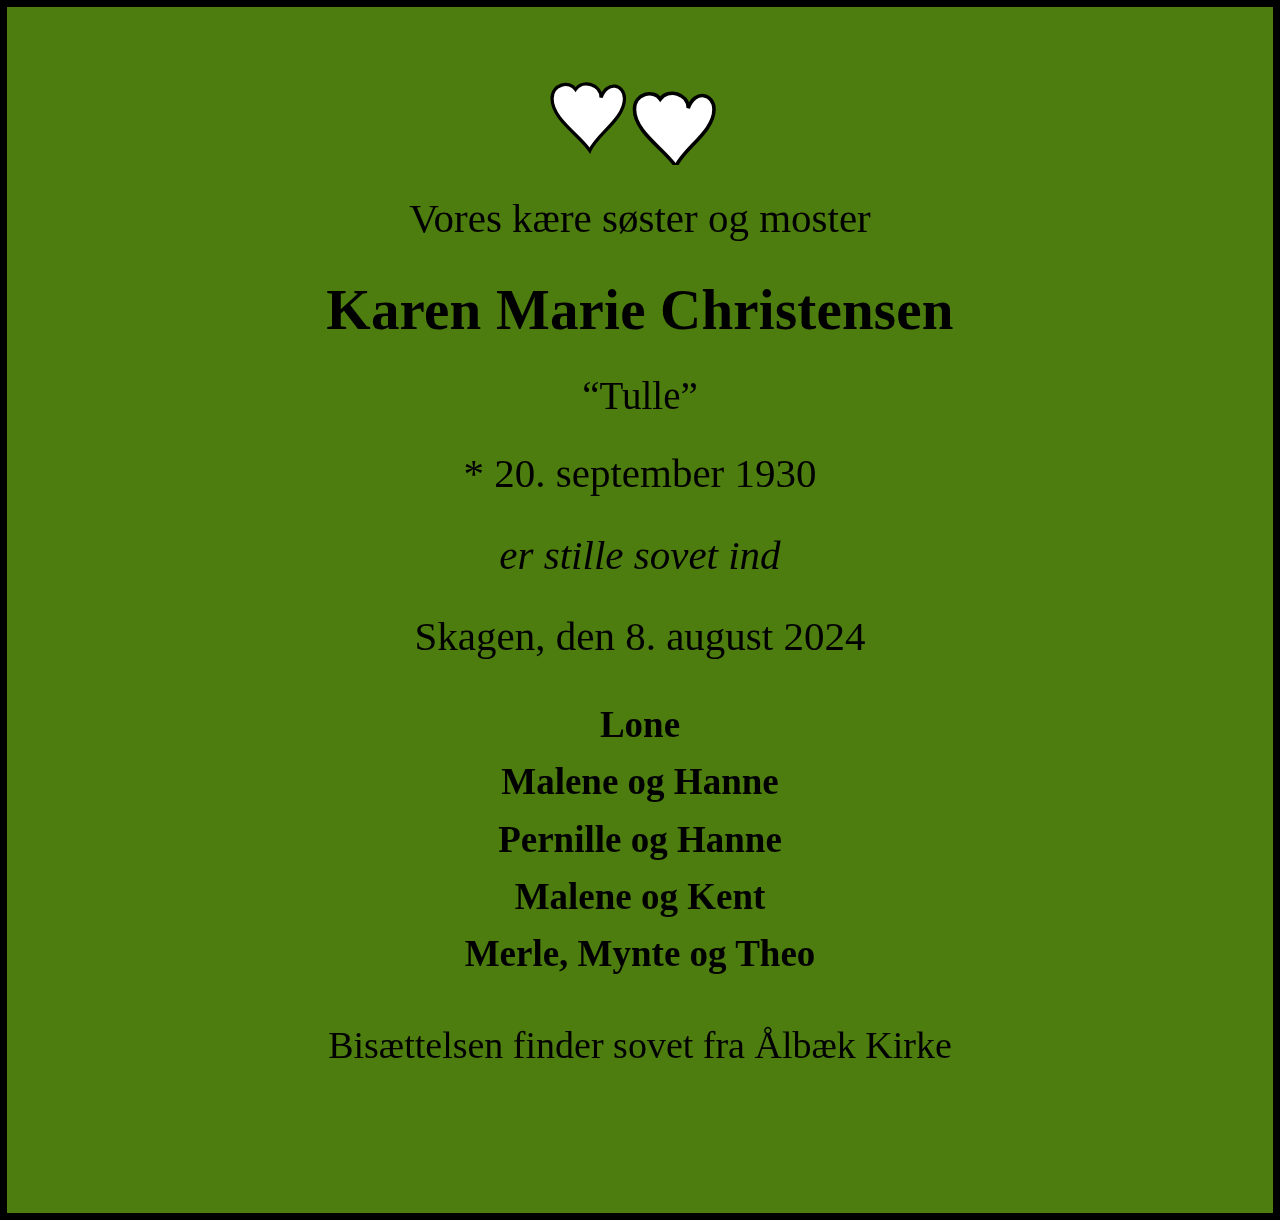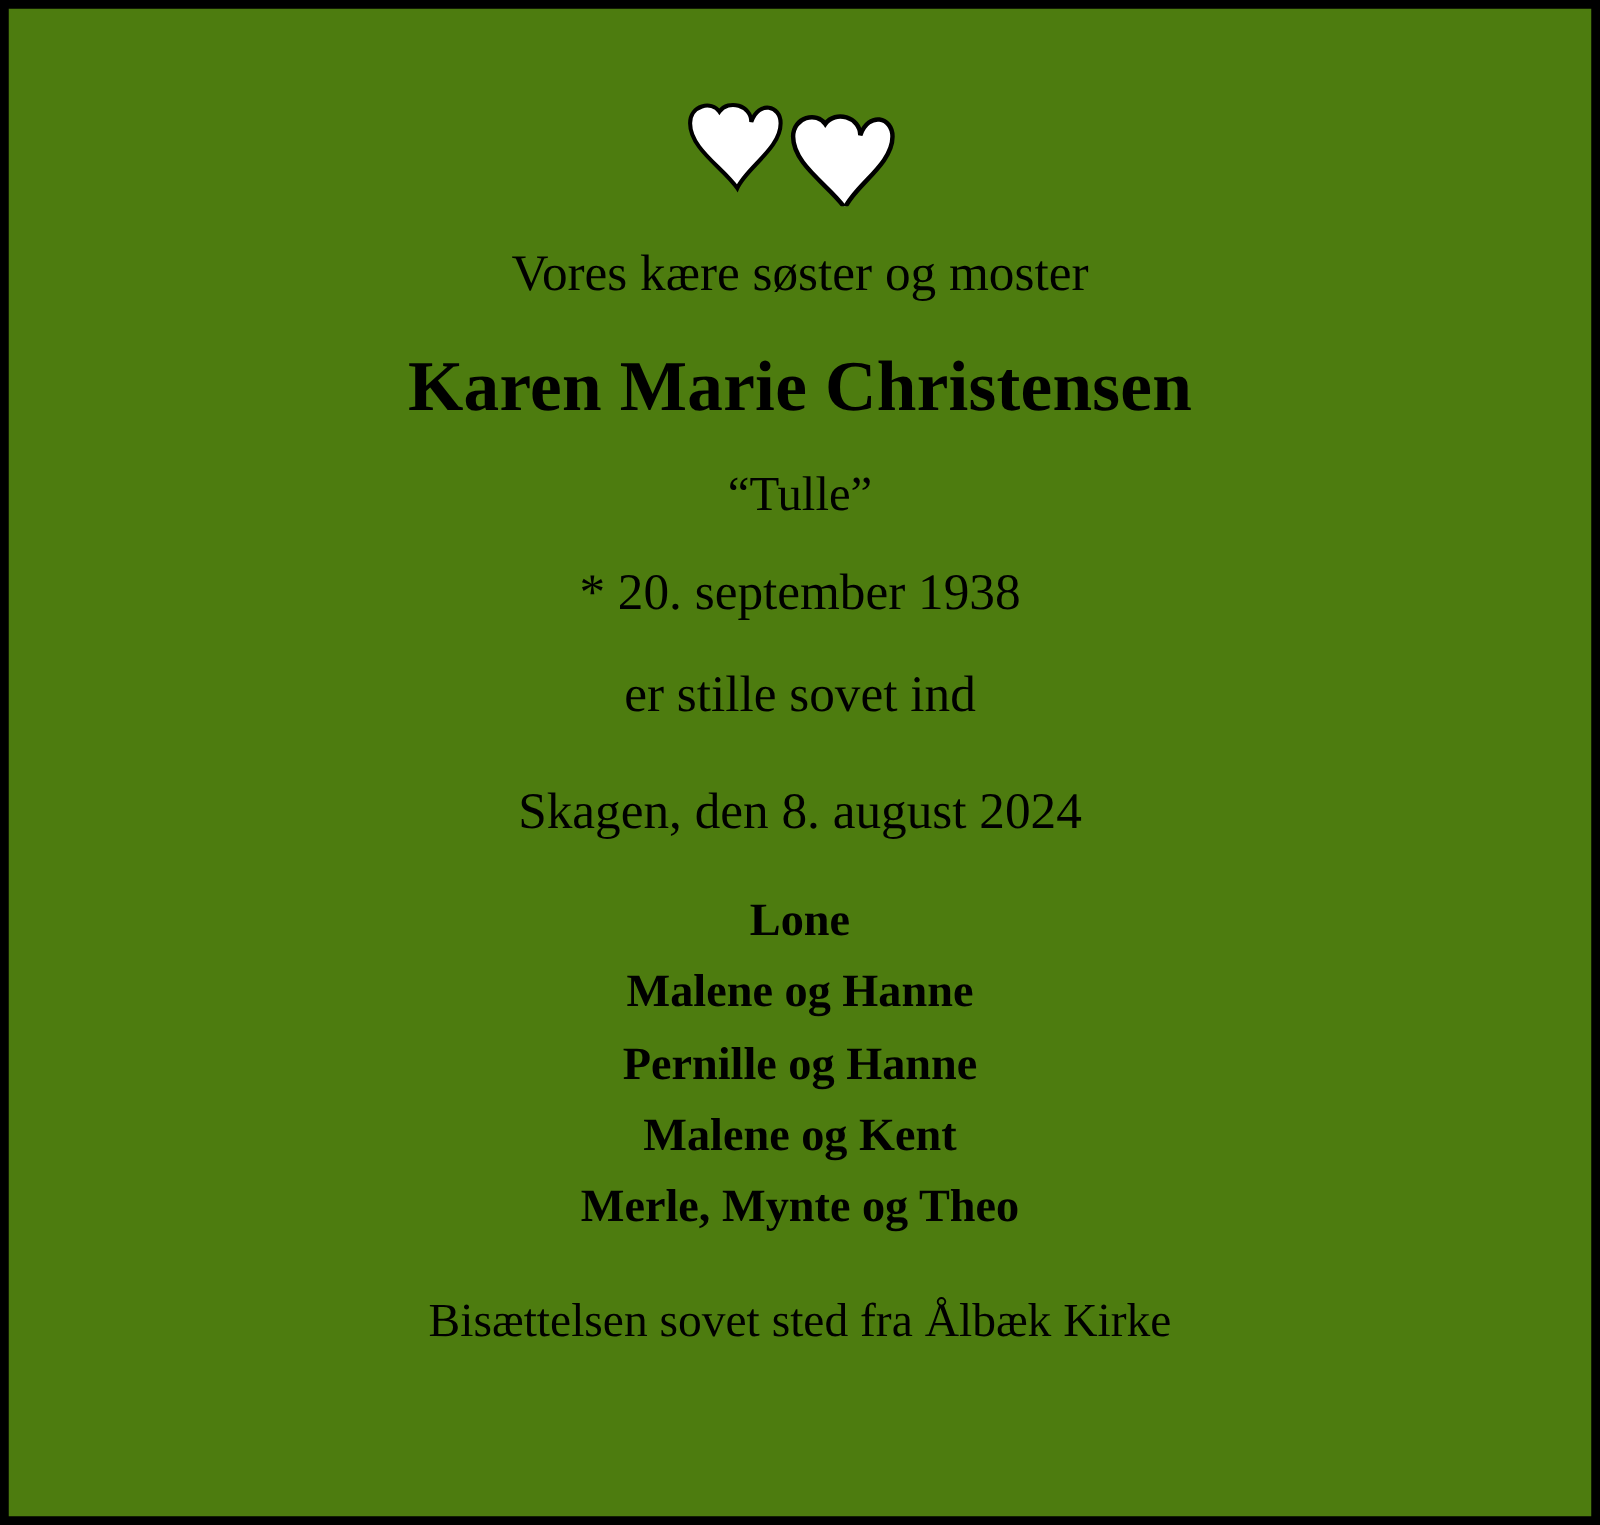--- a/index.html
+++ b/index.html
@@ -50,21 +50,22 @@
   .nickname {
     font-size: 39px;
     margin-bottom: 28px;
   }
   .born {
     font-size: 41px;
     margin-bottom: 30px;
   }
   .passed {
     font-size: 41px;
-    margin-bottom: 42px;
+    margin-bottom: 30px;
+    font-style: italic;
   }
   .place-date {
     font-size: 41px;
     margin-bottom: 34px;
   }
   .survivors {
     font-size: 37px;
     font-weight: bold;
     line-height: 1.55;
     margin-bottom: 30px;
@@ -86,31 +87,31 @@
       <path d="M52 26 C52 13, 34 8, 27 18 C21 9, 4 13, 4 27 C4 47, 30 62, 41 78 C48 62, 75 47, 75 27 C75 13, 58 9, 52 26 Z" transform="translate(90,14) scale(1.12)" fill="#ffffff" stroke="#000000" stroke-width="3.2"></path>
     </svg>
   </div>
 
   <div class="line intro">Vores kære søster og moster</div>
 
   <div class="line name">Karen Marie Christensen</div>
 
   <div class="line nickname">“Tulle”</div>
 
-  <div class="line born">* 20. september 1938</div>
+  <div class="line born">* 20. september 1930</div>
 
   <div class="line passed">er stille sovet ind</div>
 
   <div class="line place-date">Skagen, den 8. august 2024</div>
 
   <div class="line survivors">
     <div>Lone</div>
     <div>Malene og Hanne</div>
     <div>Pernille og Hanne</div>
     <div>Malene og Kent</div>
     <div>Merle, Mynte og Theo</div>
   </div>
 
   <div class="line funeral">
-    <div>Bisættelsen sovet sted fra Ålbæk Kirke</div>
+    <div>Bisættelsen finder sovet fra Ålbæk Kirke</div>
   </div>
 
 </div>
 
 </body></html>

